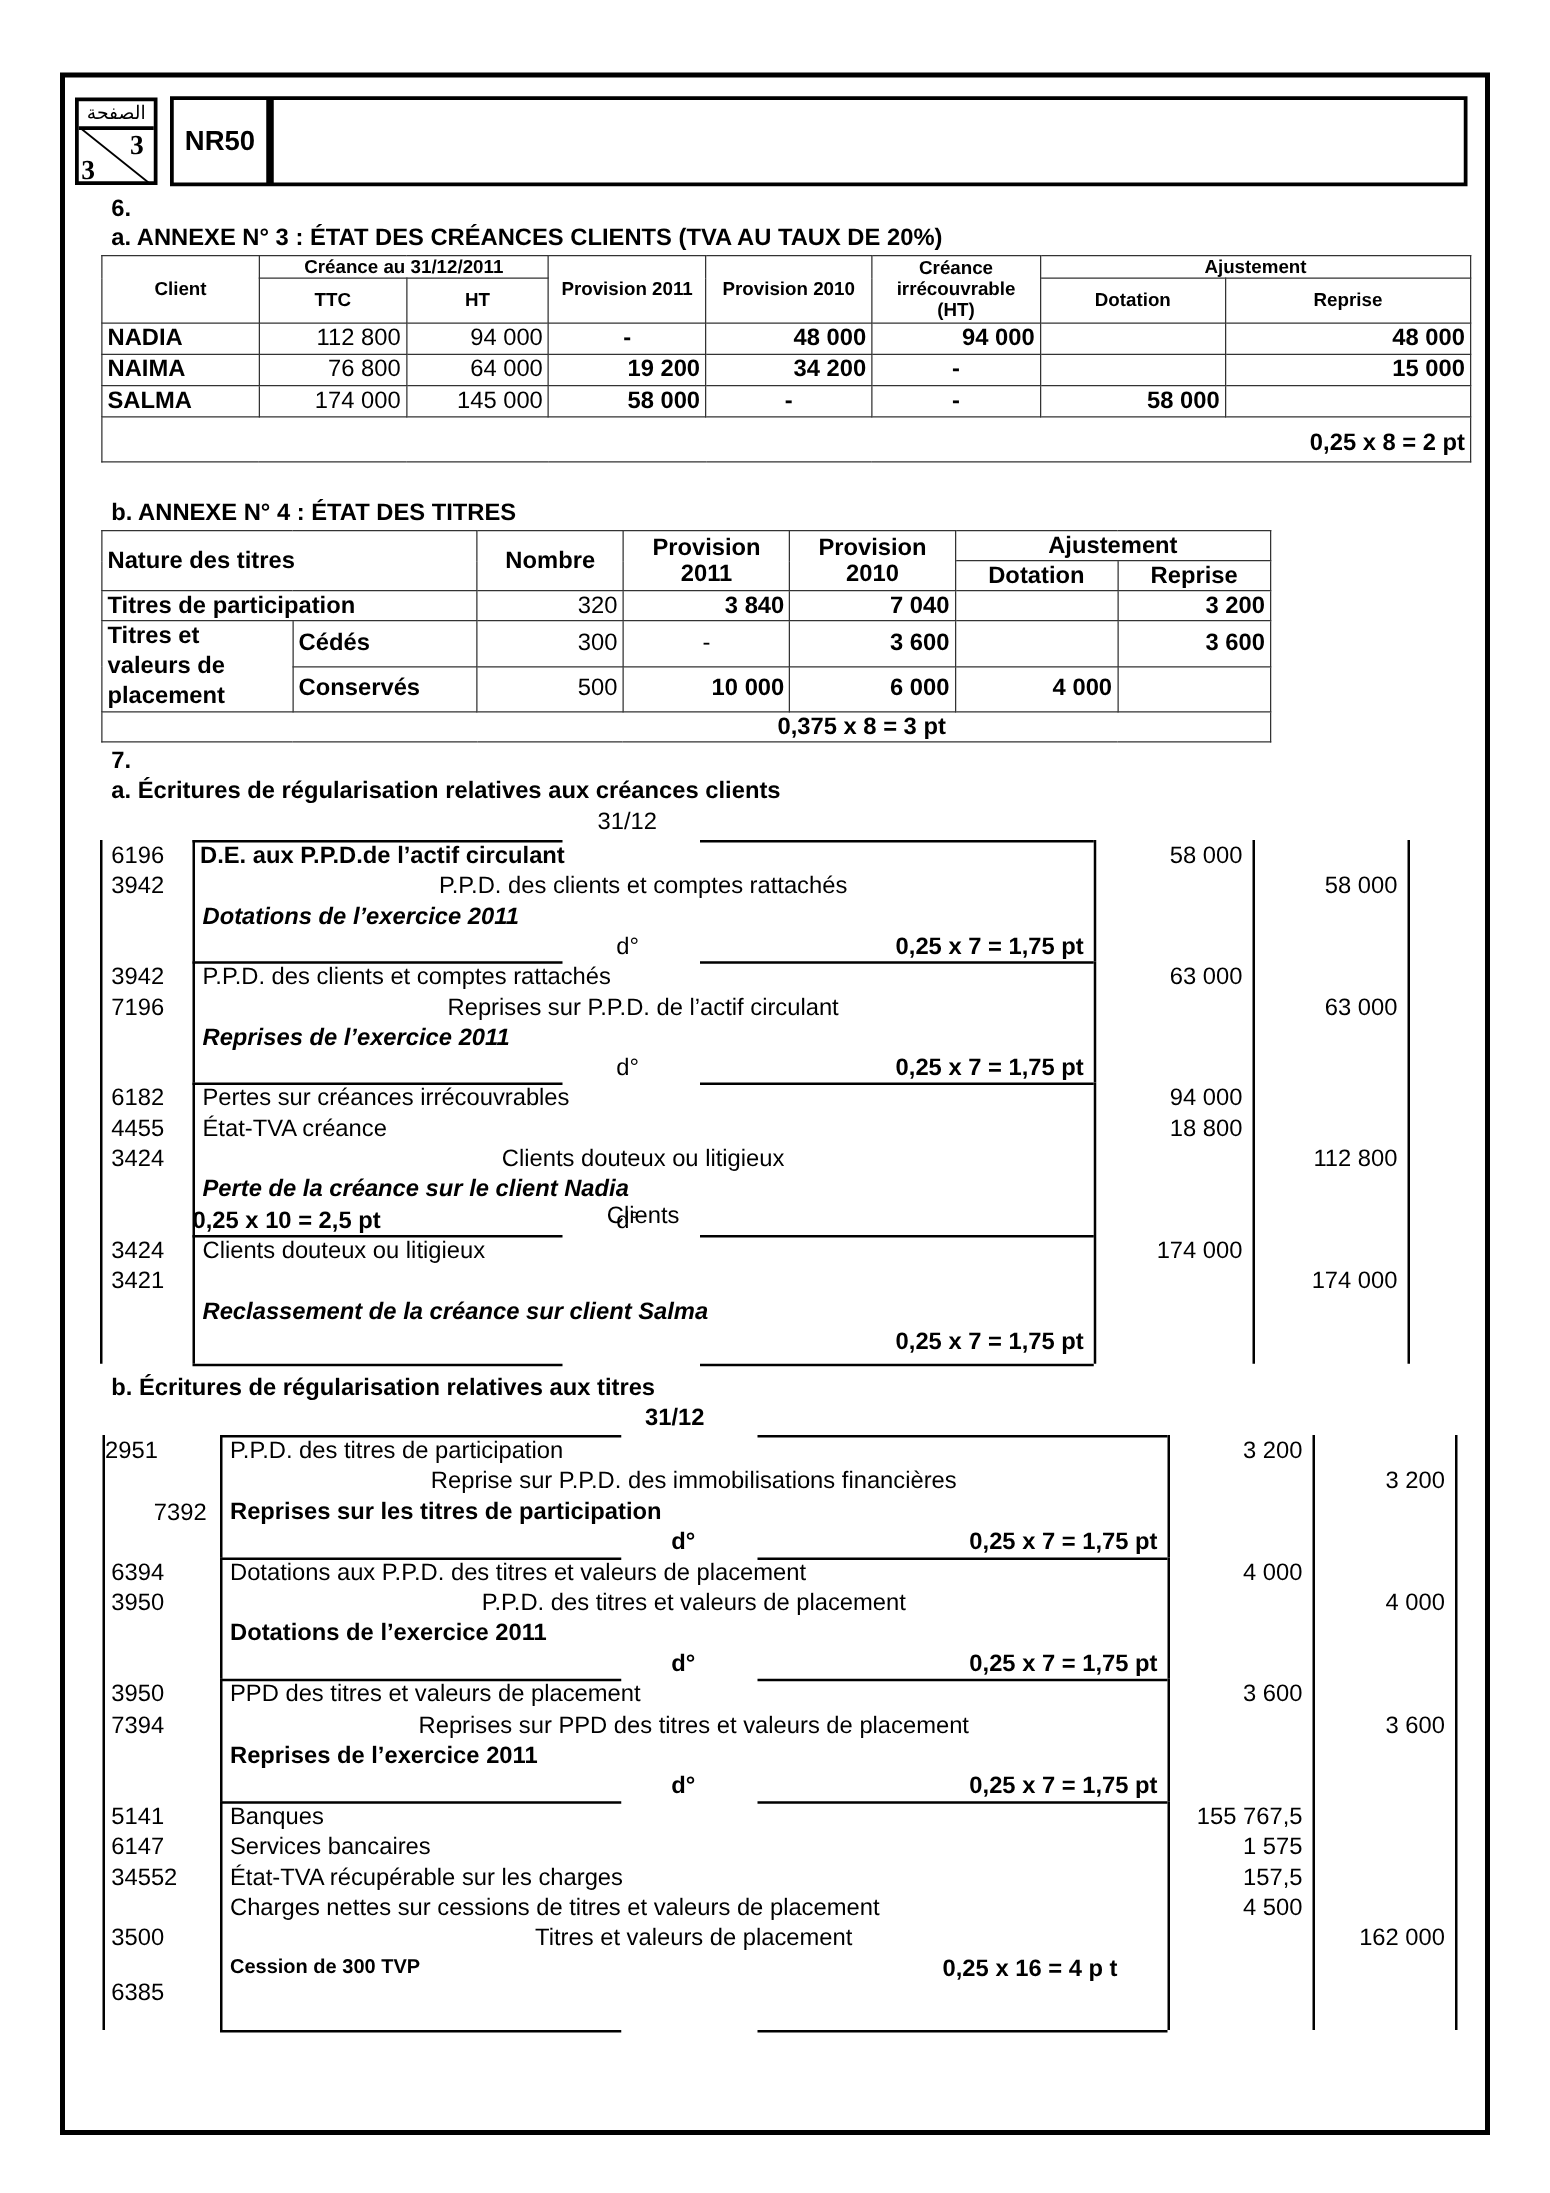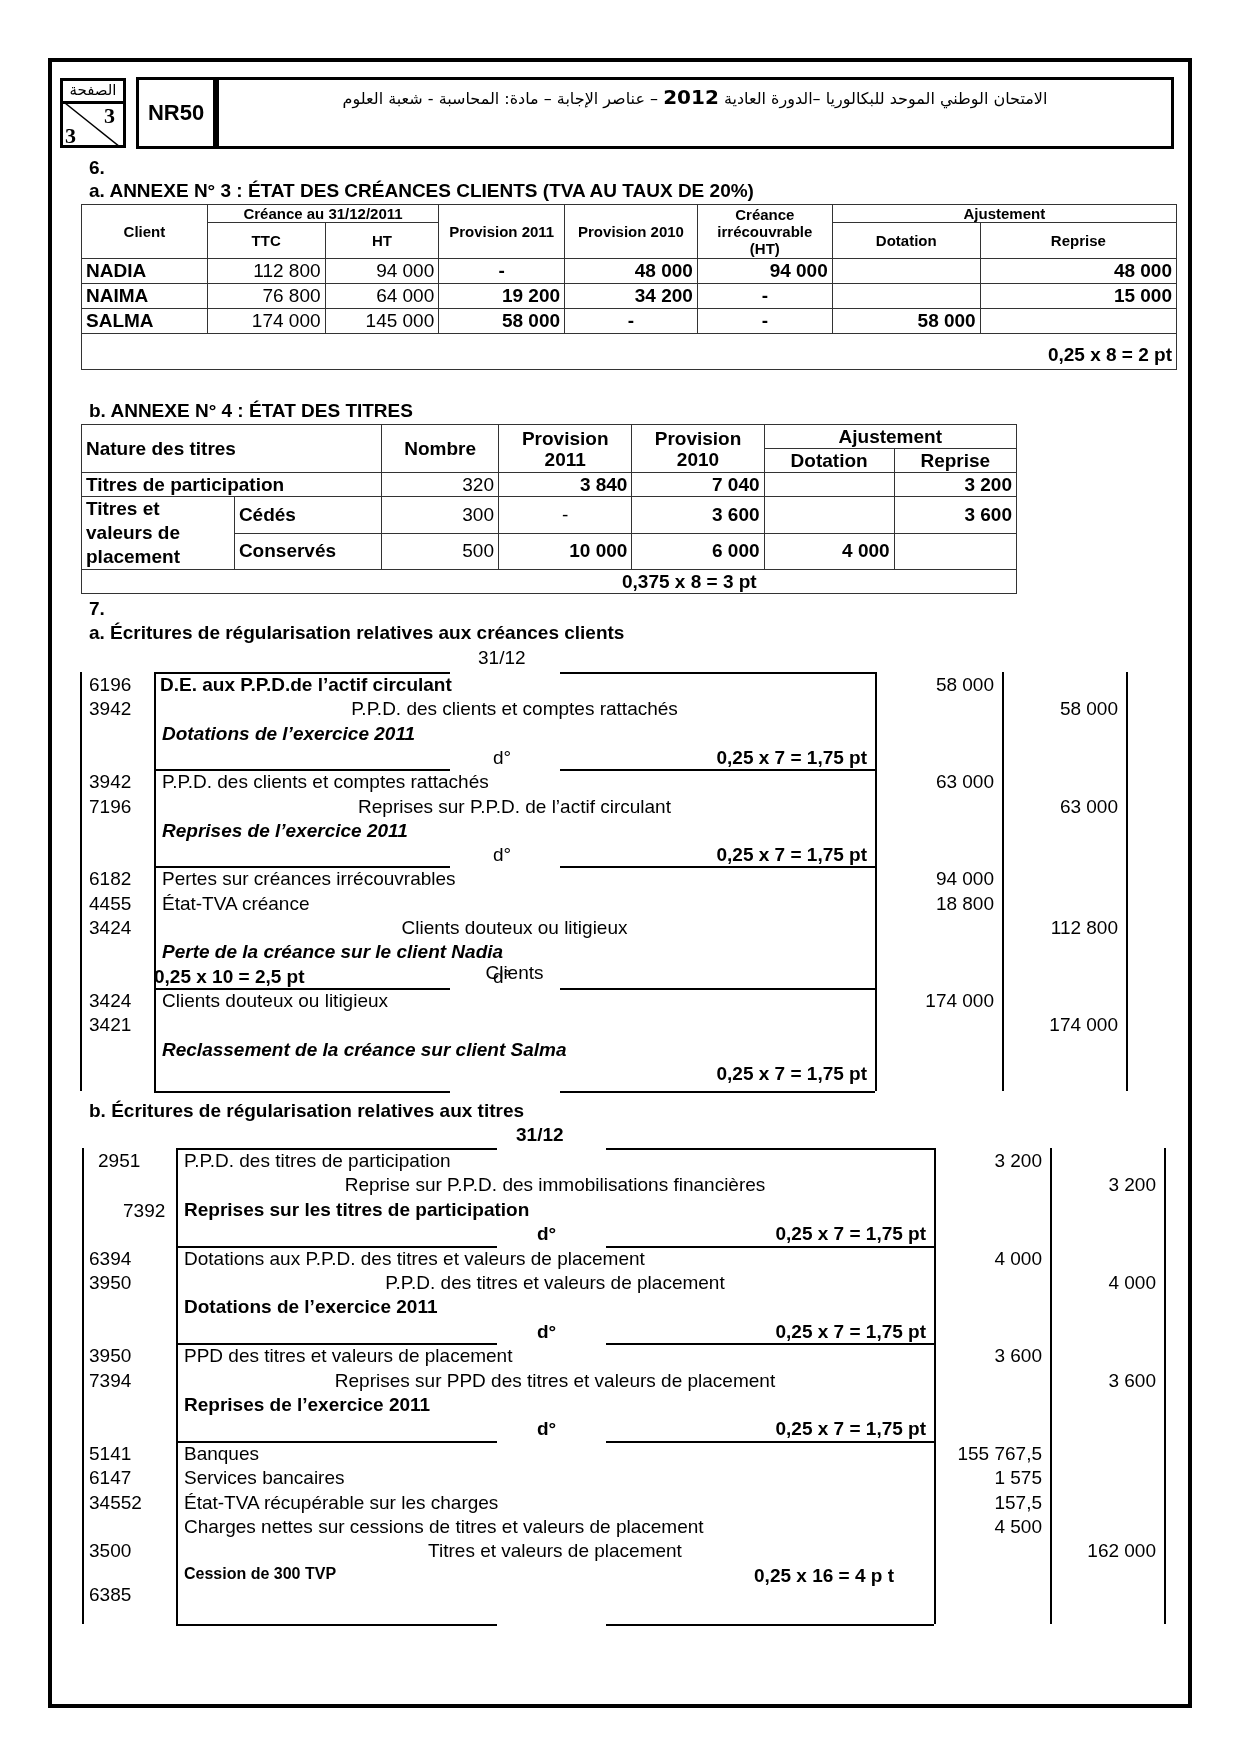--- a/index.html
+++ b/index.html
@@ -42,25 +42,20 @@
 <div class="pagebox">
   <div class="lab">الصفحة</div>
   <svg width="62" height="46">
       <line x1="2" y1="2" x2="62" y2="50" stroke="#000" stroke-width="1.5"></line>
     </svg>
   <span class="n1">3</span>
   <span class="n2">3</span>
 </div>
 <div class="nrbox">NR50</div>
 <div class="titlebox">
-  <div class="l1">
-    <span>الامتحان الوطني الموحد للبكالوريا –الدورة العادية</span>
-    <b>2012</b>
-    <span>– عناصر الإجابة – مادة: المحاسبة - شعبة العلوم</span>
-  </div>
 </div>
 
 <div class="abs h" style="left:89px;top:157px;">6.</div>
 <div class="abs h" style="left:89px;top:180px;">a. ANNEXE N° 3 : ÉTAT DES CRÉANCES CLIENTS (TVA AU TAUX DE 20%)</div>
 
 <table class="t1">
   <colgroup>
     <col style="width:125px">
       <col style="width:117px">
       <col style="width:113px">
@@ -246,21 +241,21 @@
 
 <div id="journal-b">
     <div class="j b" style="left:516px;top:1124px;">31/12</div>
     <div class="line" style="left:82px;top:1148px;width:1.5px;height:475.5999999999999px;"></div>
     <div class="line" style="left:1050px;top:1148px;width:1.5px;height:475.5999999999999px;"></div>
     <div class="line" style="left:1164px;top:1148px;width:1.5px;height:475.5999999999999px;"></div>
     <div class="line" style="left:176px;top:1148px;width:321px;height:2px;"></div>
     <div class="line" style="left:606px;top:1148px;width:328px;height:2px;"></div>
     <div class="line" style="left:176px;top:1148px;width:1.5px;height:97.59999999999991px;"></div>
     <div class="line" style="left:934px;top:1148px;width:1.5px;height:97.59999999999991px;"></div>
-    <div class="j" style="left:98px;top:1150px;text-align:center;">2951</div>
+    <div class="j" style="left:84px;top:1150px;text-align:center;">2951</div>
     <div class="j" style="left:184px;top:1150px;">P.P.D. des titres de participation</div>
     <div class="j" style="left:944px;width:98px;text-align:right;top:1150px;">3 200</div>
     <div class="j" style="left:89px;top:1200px;margin-left:34px;">7392</div>
     <div class="j" style="left:176px;width:758px;text-align:center;top:1174.4px;">Reprise sur P.P.D. des immobilisations financières</div>
     <div class="j" style="left:1060px;width:96px;text-align:right;top:1174.4px;">3 200</div>
     <div class="j b" style="left:184px;top:1198.8px;">Reprises sur les titres de participation</div>
     <div class="j b" style="left:537px;top:1223.2px;">d°</div>
     <div class="j b" style="left:176px;width:750px;text-align:right;top:1223.2px;">0,25 x 7 = 1,75 pt</div>
     <div class="line" style="left:176px;top:1245.6px;width:321px;height:2px;"></div>
     <div class="line" style="left:606px;top:1245.6px;width:328px;height:2px;"></div>

